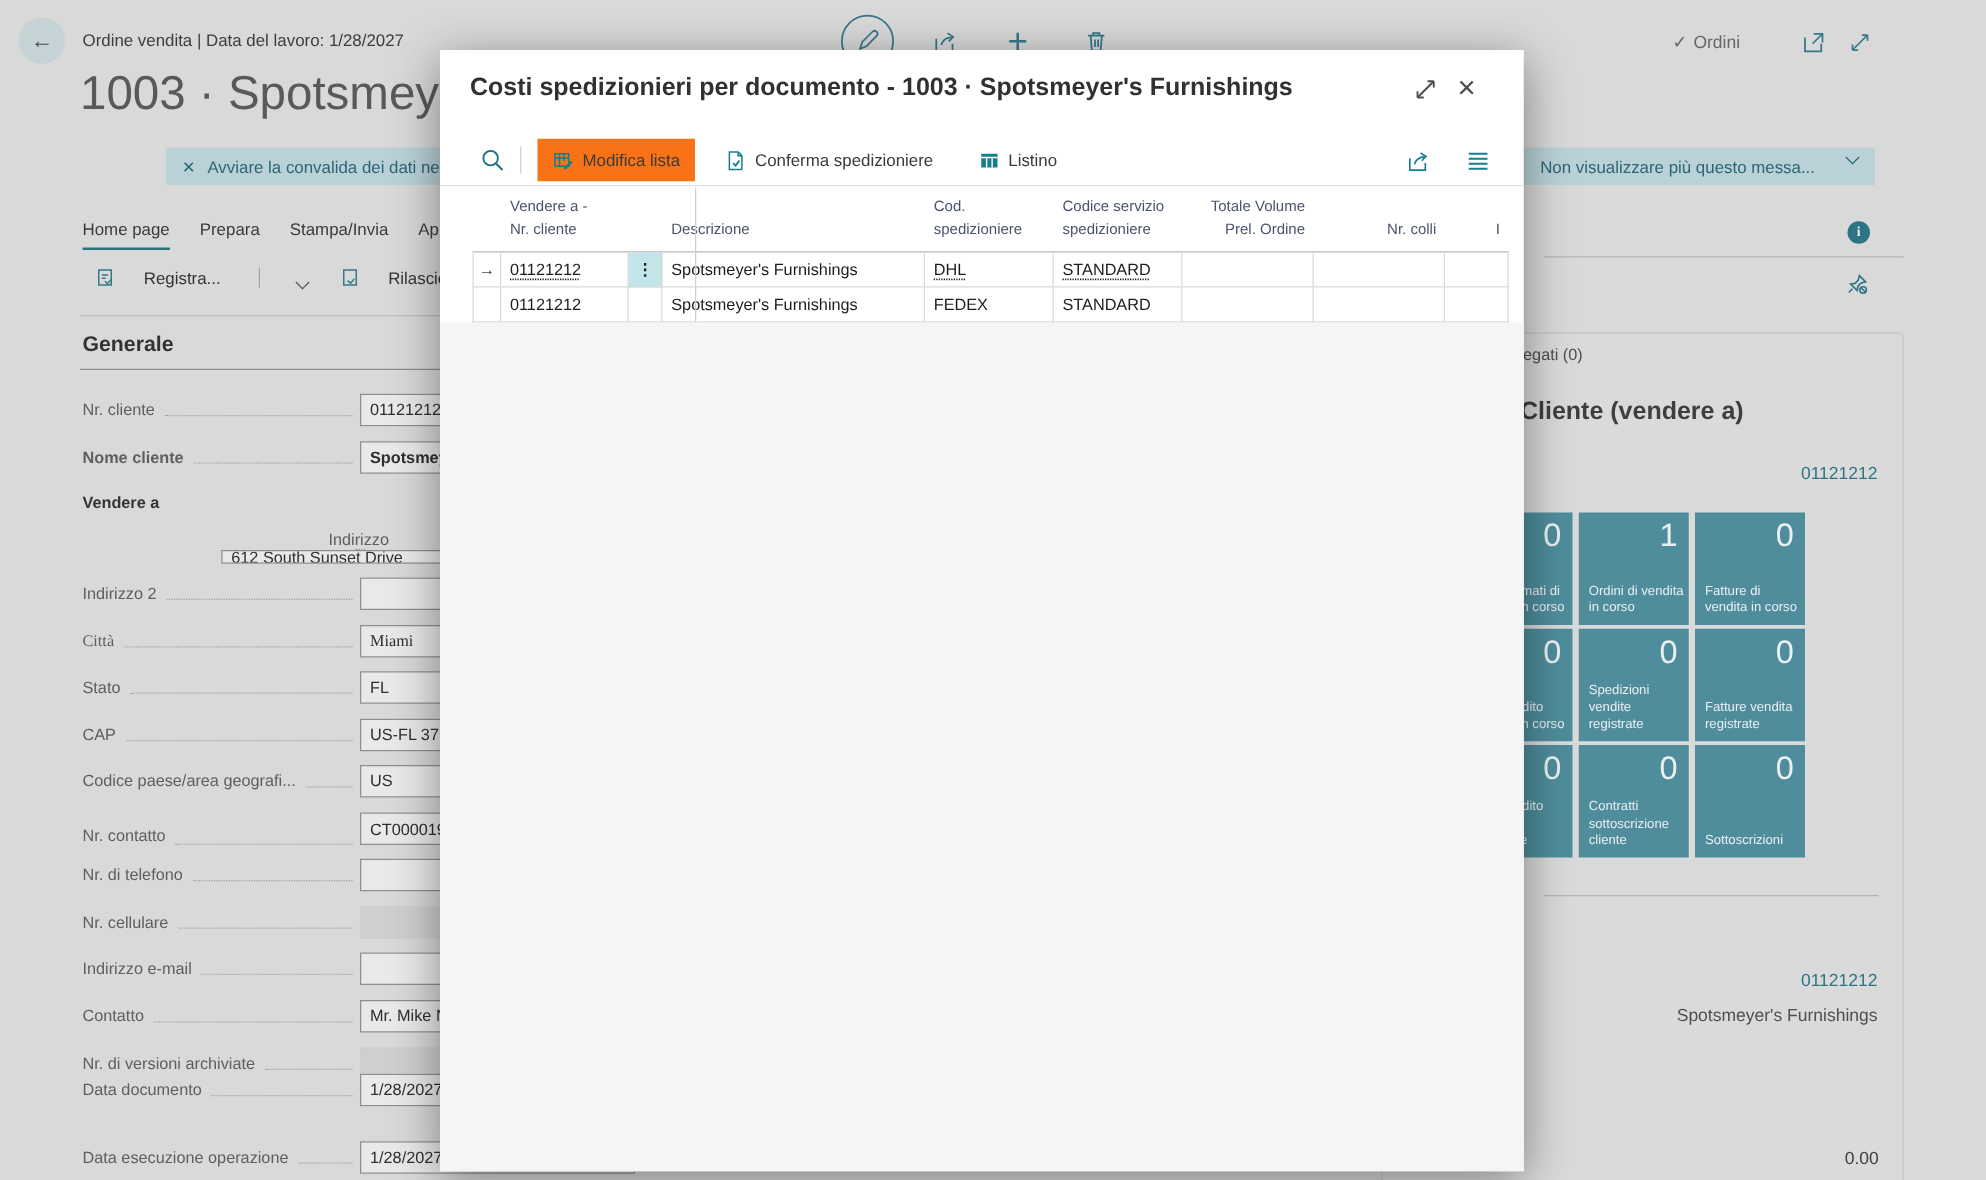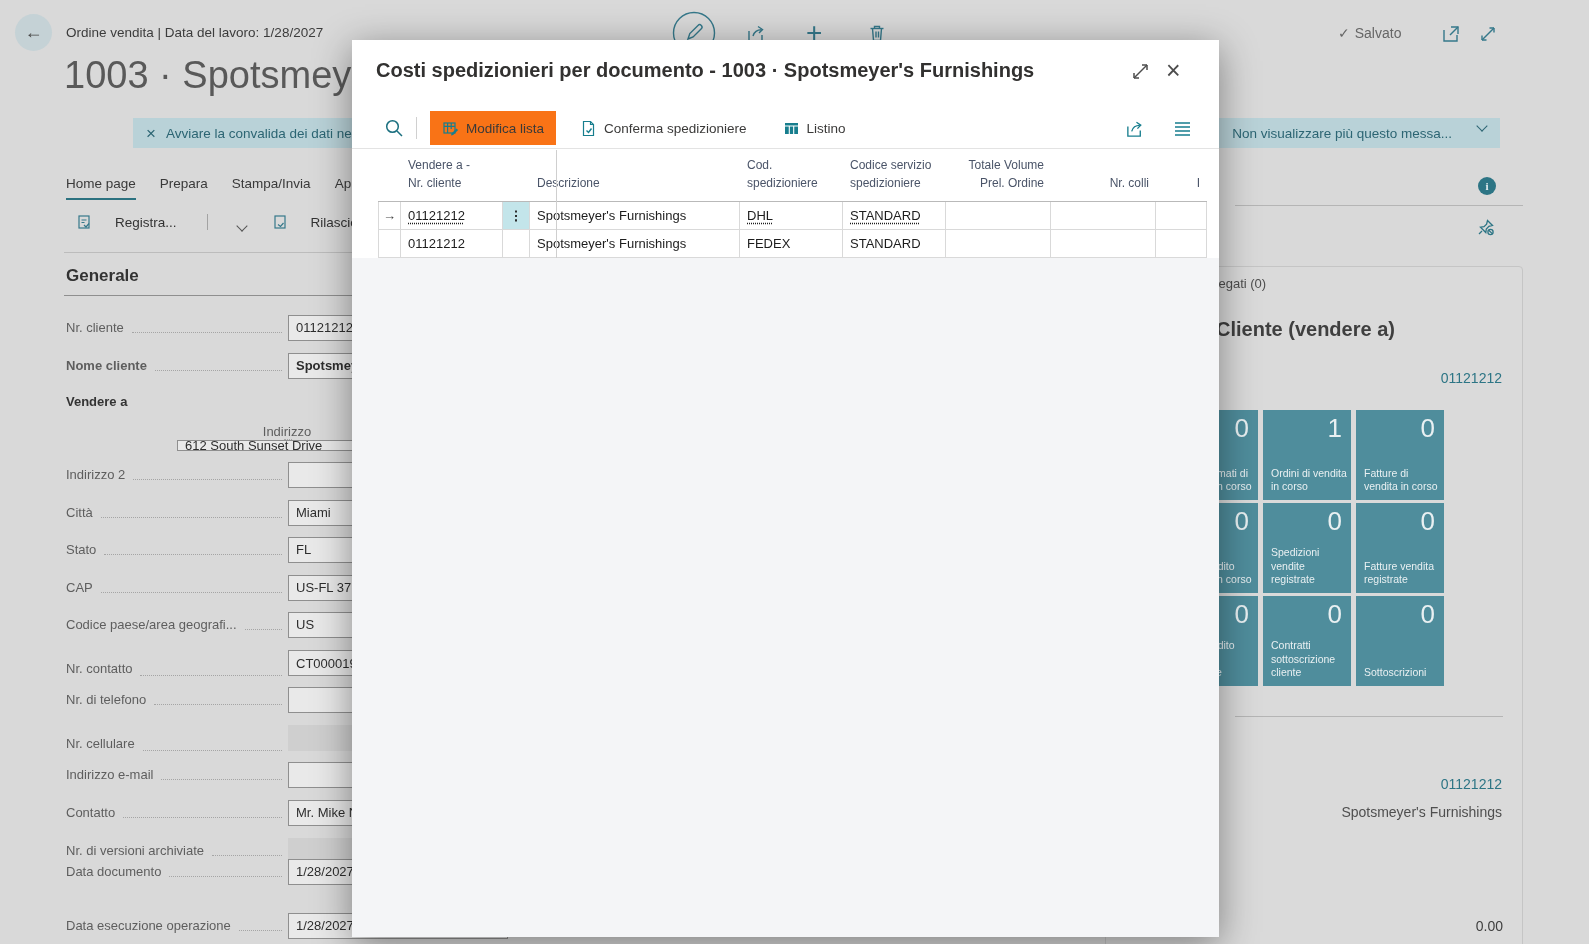--- a/index.html
+++ b/index.html
@@ -118,21 +118,21 @@
   <svg width="22" height="22" viewBox="0 0 22 22" fill="none" stroke="#35788a" stroke-width="1.4">
     <path d="M4.5 6.5h13"></path>
       <path d="M8.5 6.5V4.5h5v2"></path>
       <path d="M6.5 6.5l1 12h7l1-12"></path>
       <path d="M10 9.5v6M12.5 9.5v6"></path>
   </svg>
 </div>
 
 <div class="abs saved">
   <span>✓</span>
-  <span>Salvato</span>
+  <span>Ordini</span>
 </div>
 <div class="abs top-ic" style="left:1441px;top:24px">
   <svg width="20" height="20" viewBox="0 0 20 20" fill="none" stroke="#35788a" stroke-width="1.4">
     <path d="M3 6v11h13v-6"></path>
       <path d="M10 3h7v7"></path>
       <path d="M17 3l-8 8"></path>
   </svg>
 </div>
 <div class="abs top-ic" style="left:1478px;top:24px">
   <svg width="20" height="20" viewBox="0 0 20 20" fill="none" stroke="#35788a" stroke-width="1.4">
@@ -215,21 +215,21 @@
     <div class="frow" style="top: 424px; flex-direction: column;">
       <span class="flabel">Indirizzo</span>
       <span class="fdots"></span>
       <div class="finput">612 South Sunset Drive</div>
     </div>
     <div class="frow" style="top: 461px;">
       <span class="flabel">Indirizzo 2</span>
       <span class="fdots"></span>
       <div class="finput"></div>
     </div>
-    <div class="frow" style="top: 499px;">
+    <div class="frow" style="top: 499px; font-family: Liberation Serif, serif;">
       <span class="flabel">Città</span>
       <span class="fdots"></span>
       <div class="finput">Miami</div>
     </div>
     <div class="frow" style="top: 536px;">
       <span class="flabel">Stato</span>
       <span class="fdots"></span>
       <div class="finput">FL</div>
     </div>
     <div class="frow" style="top: 574px;">
@@ -245,21 +245,21 @@
     <div class="frow" style="top: 649px; align-items: flex-end;">
       <span class="flabel">Nr. contatto</span>
       <span class="fdots"></span>
       <div class="finput">CT000019</div>
     </div>
     <div class="frow" style="top: 686px;">
       <span class="flabel">Nr. di telefono</span>
       <span class="fdots"></span>
       <div class="finput"></div>
     </div>
-    <div class="frow" style="top: 724px; align-items: flex-end;">
+    <div class="frow" style="top: 724px;">
       <span class="flabel">Nr. cellulare</span>
       <span class="fdots"></span>
       <div class="finput dis"></div>
     </div>
     <div class="frow" style="top: 761px;">
       <span class="flabel">Indirizzo e-mail</span>
       <span class="fdots"></span>
       <div class="finput"></div>
     </div>
     <div class="frow" style="top: 799px;">

